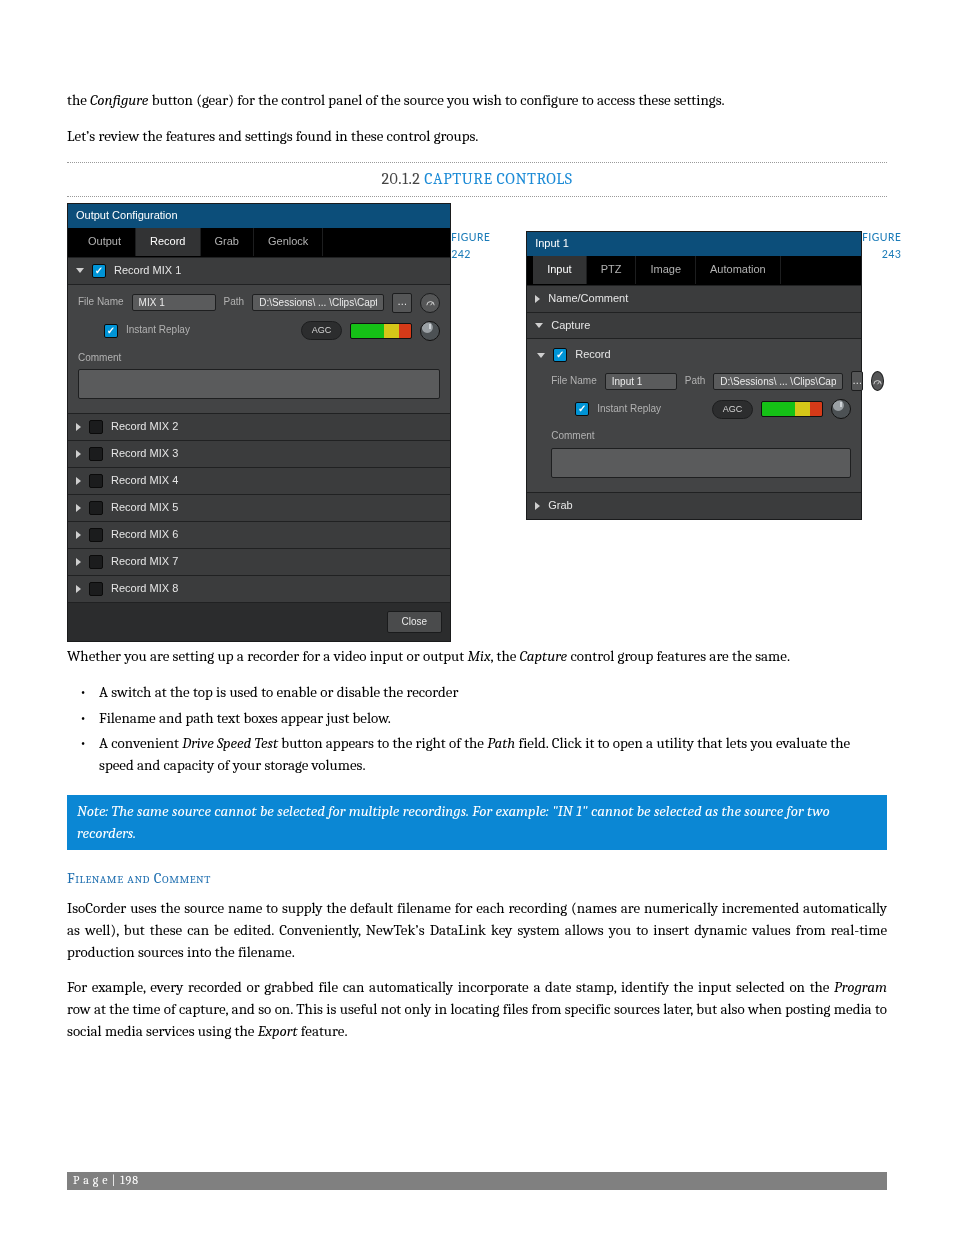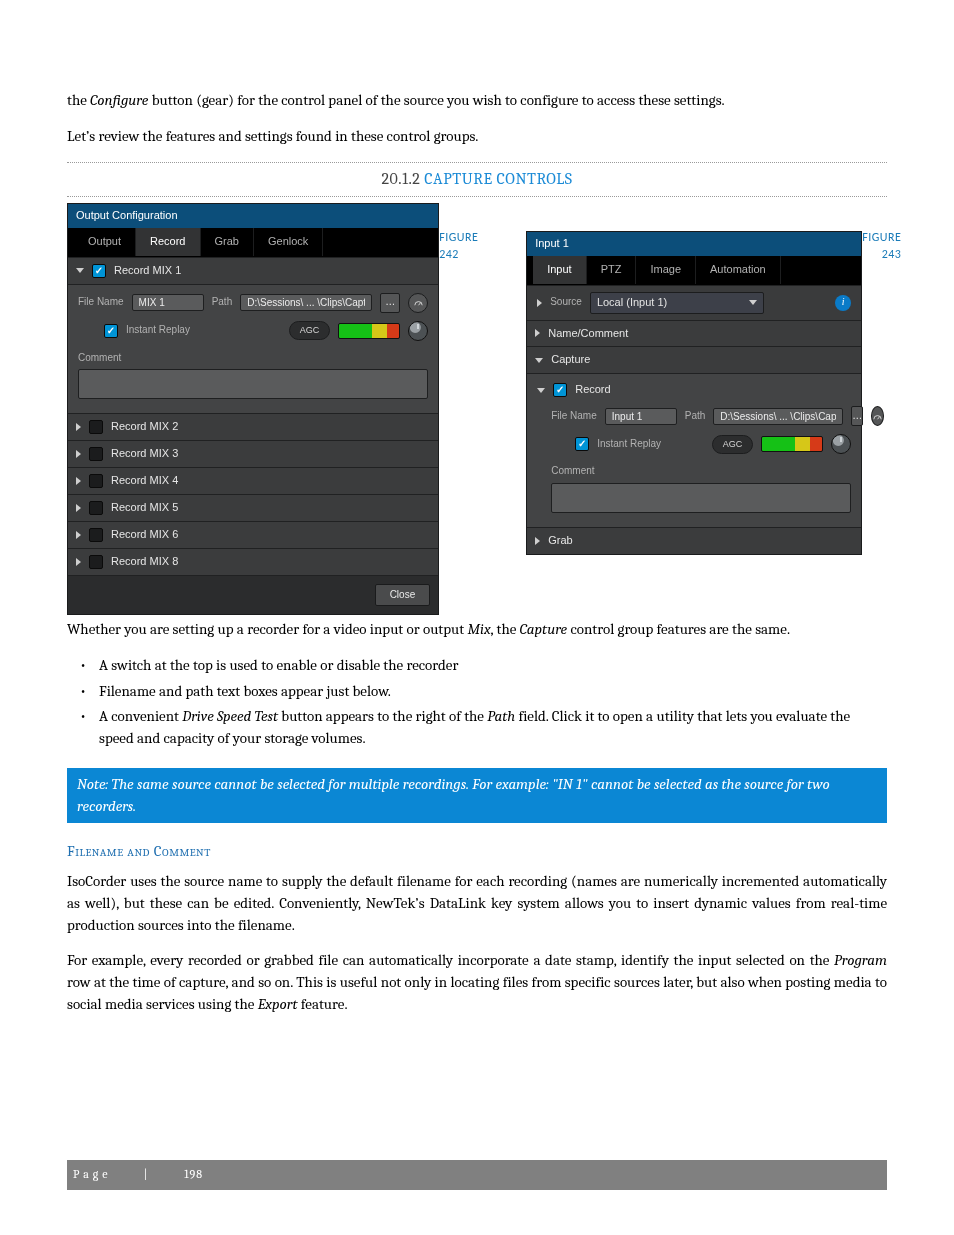--- a/index.html
+++ b/index.html
@@ -255,30 +255,29 @@
     color: var(--blue-deep);
     letter-spacing: .5px;
     font-size: 15px;
     margin: 10px 0 8px 0;
   }
   .justify { text-align: justify; }
   .footer {
     position:absolute;
     left:67px; right:67px;
     bottom:45px;
-    height:30px;
+    height:18px;
     background: var(--footer-bg);
     color:#fff;
     font-family: Cambria, Georgia, serif;
     font-size: 12px;
     display:flex;
     align-items:center;
     padding-left:6px;
     letter-spacing: 4px;
-    gap: 32px;
   }
   .footer .num { letter-spacing: 1px; margin-left:4px;}
 </style>
 </head>
 <body>
 
 <p>
   <span>the </span><span class="ital">Configure</span><span> button (gear) for the control panel of the source you wish to configure to access these settings.</span>
 </p>
 <p>Let’s review the features and settings found in these control groups.</p>
@@ -302,21 +301,21 @@
       </div>
 
       <div class="sec-row">
         <span class="chev down"></span>
         <span class="chk on"></span>
         <span>Record MIX 1</span>
       </div>
       <div class="panel-body">
         <div class="form-line">
           <span class="lbl">File Name</span>
-          <input class="txt" style="width: 72px;" value="MIX 1">
+          <input class="txt" style="width: 84px;" value="MIX 1">
           <span class="lbl" style="margin-left:auto">Path</span>
           <input class="txt" style="width: 132px;" value="D:\Sessions\ ... \Clips\Capture">
           <span class="mini-btn">…</span>
           <span class="speed-btn">
             <svg viewBox="0 0 24 24">
                 <path fill="none" stroke="#ddd" stroke-width="2" d="M4 18a8 8 0 0 1 16 0"></path>
                 <line x1="12" y1="18" x2="17" y2="12" stroke="#ddd" stroke-width="2"></line>
               </svg>
           </span>
         </div>
@@ -355,49 +354,45 @@
           <span>Record MIX 5</span>
         </div>
       <div class="mix-list-row">
           <span class="chev right"></span>
           <span class="chk off"></span>
           <span>Record MIX 6</span>
         </div>
       <div class="mix-list-row">
           <span class="chev right"></span>
           <span class="chk off"></span>
+          <span>Record MIX 7</span>
+        </div>
+      <div class="mix-list-row">
+          <span class="chev right"></span>
+          <span class="chk off"></span>
           <span>Record MIX 8</span>
         </div>
 
       <div class="ui-footer">
         <div class="btn">Close</div>
       </div>
     </div>
     <div class="fig-caption">FIGURE 242</div>
   </div>
 
   <div class="fig" style="flex:1">
     <div class="ui ui2" style="margin-top:28px">
       <div class="in-header">Input 1</div>
       <div class="tab-row">
         <div class="tab active">Input</div>
         <div class="tab">PTZ</div>
         <div class="tab">Image</div>
         <div class="tab">Automation</div>
       </div>
 
-      <div class="src-row">
-        <span class="chev right"></span>
-        <span class="lbl">Source</span>
-        <div class="select">
-          <span>Local (Input 1)</span>
-            <span class="tri"></span>
-        </div>
-        <span class="info">i</span>
-      </div>
 
       <div class="sec-row">
         <span class="chev right"></span>
         <span>Name/Comment</span>
       </div>
 
       <div class="sec-row">
         <span class="chev down"></span>
         <span>Capture</span>
       </div>

